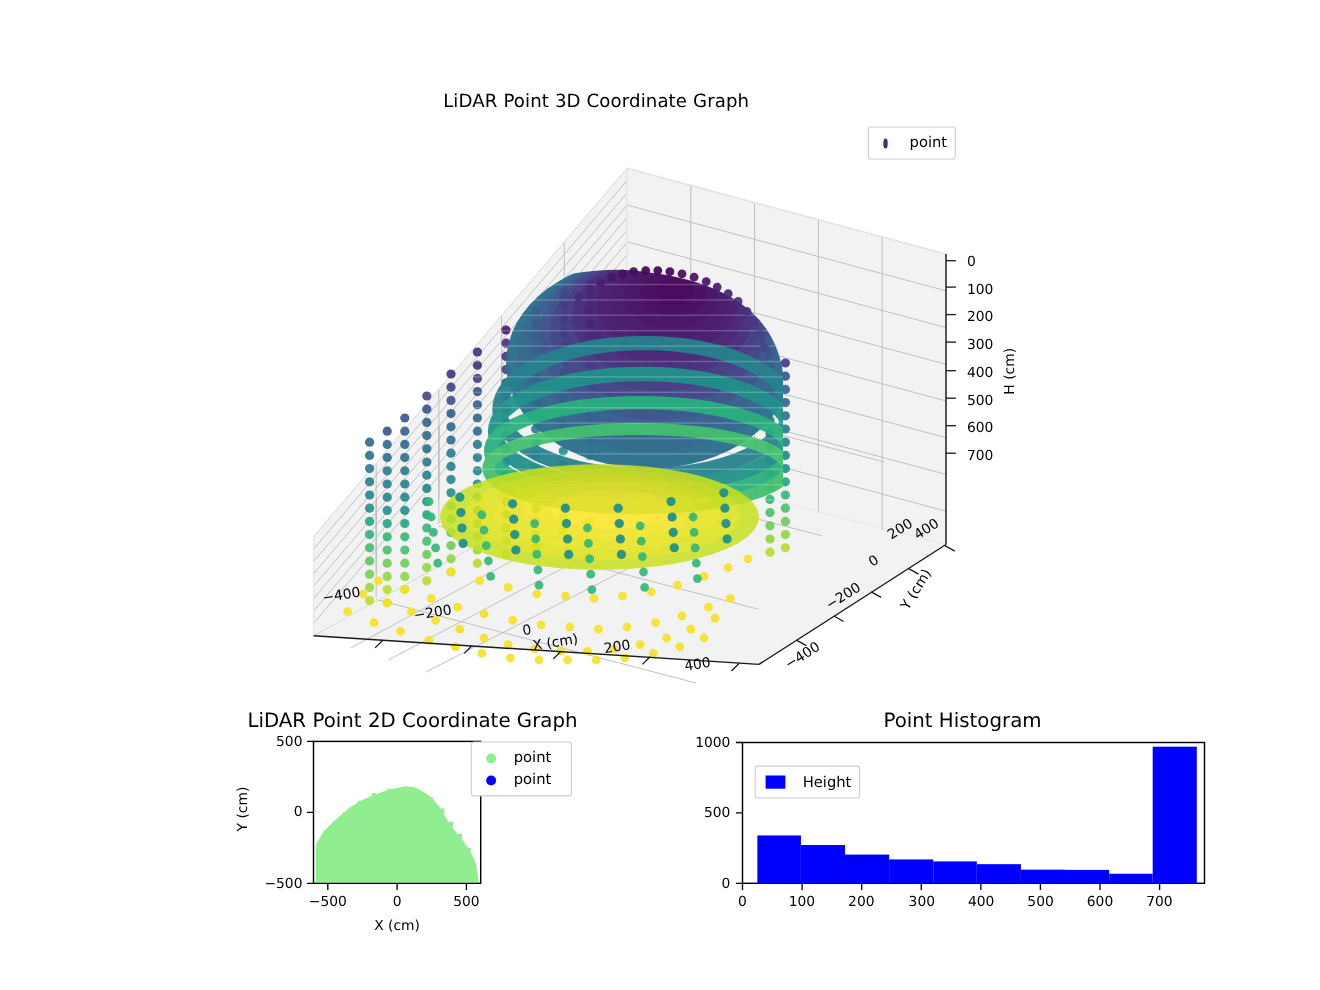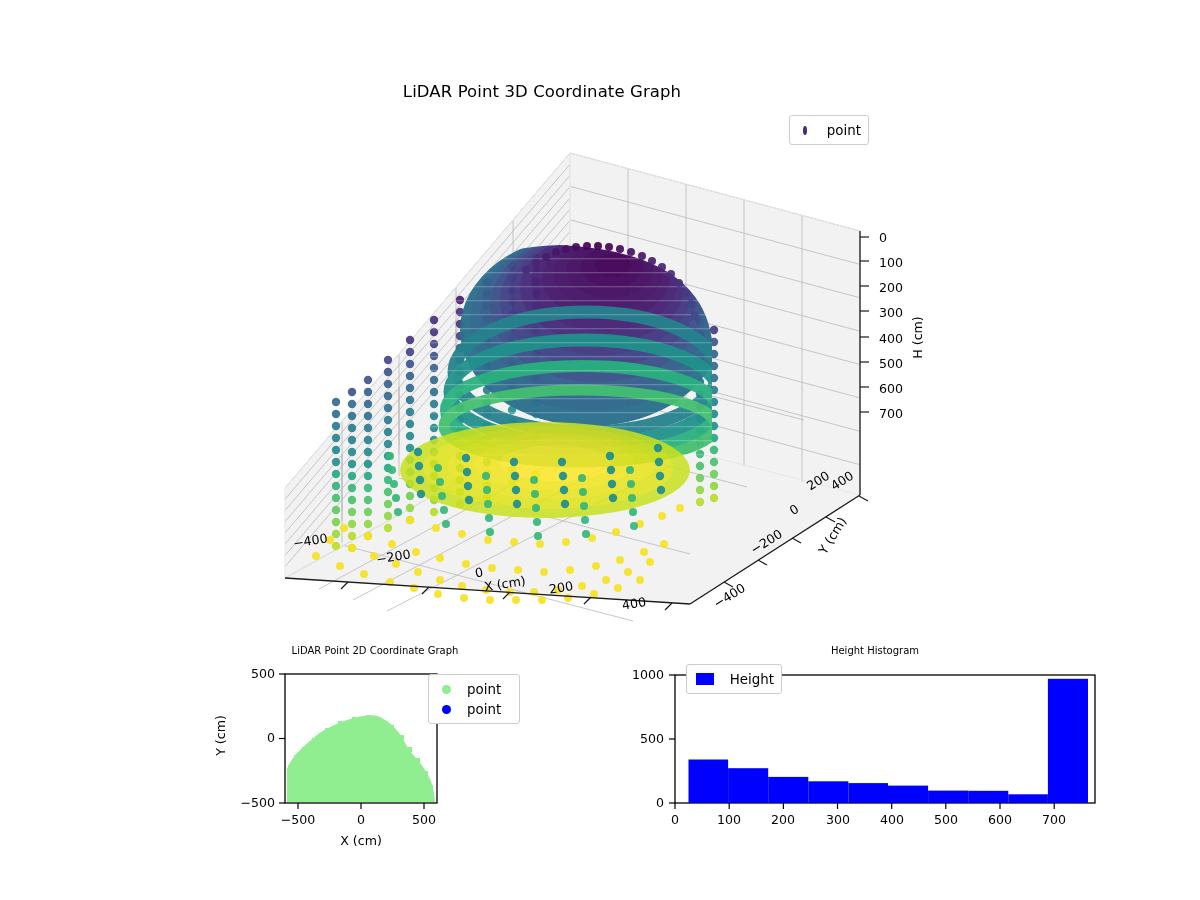--- a/index.html
+++ b/index.html
@@ -27,21 +27,21 @@
     position: absolute;
     left: 0; top: 82px;
     width: 1084px;
     text-align: center;
     font-size: 16.5px;
     color: #000;
     letter-spacing: .1px;
   }
   .subtitle {
     position: absolute;
-    font-size: 10px;
+    font-size: 18px;
     color: #000;
     text-align: center;
   }
   .ticklabel {
     position: absolute;
     font-size: 12.6px;
     color: #000;
     white-space: nowrap;
   }
   .axlabel {
@@ -717,21 +717,21 @@
     <div class="legend-row">
       <span class="legend-dot" style="background:#90ee90;"></span>
       <span class="legend-text tight">point</span>
     </div>
     <div class="legend-row">
       <span class="legend-dot" style="background:#0000ff;"></span>
       <span class="legend-text tight">point</span>
     </div>
   </div>
 
-  <div class="subtitle" style="left:700px; top:645px; width:350px;">Height Histogram</div>
+  <div class="subtitle" style="left:700px; top:645px; width:350px;">Point Histogram</div>
 
   <svg width="500" height="190" style="position:absolute;left:620px;top:665px;">
 
     <rect class="axes2d-frame" x="55" y="10" width="420" height="128"></rect>
 
     <g fill="#0000ff">
 
       <rect x="68.5" y="94.5" width="39.6" height="43.5"></rect>
       <rect x="108.1" y="103.2" width="40.1" height="34.8"></rect>
       <rect x="148.2" y="111.9" width="40.1" height="26.1"></rect>
@@ -765,20 +765,20 @@
 
   <div class="ticklabel" style="left:655px; top:812px; text-align:center; width:40px;">0</div>
   <div class="ticklabel" style="left:709px; top:812px; text-align:center; width:40px;">100</div>
   <div class="ticklabel" style="left:763px; top:812px; text-align:center; width:40px;">200</div>
   <div class="ticklabel" style="left:818px; top:812px; text-align:center; width:40px;">300</div>
   <div class="ticklabel" style="left:872px; top:812px; text-align:center; width:40px;">400</div>
   <div class="ticklabel" style="left:926px; top:812px; text-align:center; width:40px;">500</div>
   <div class="ticklabel" style="left:980px; top:812px; text-align:center; width:40px;">600</div>
   <div class="ticklabel" style="left:1034px; top:812px; text-align:center; width:40px;">700</div>
 
-  <div class="legend" style="left:686px; top:664px; width:96px;">
+  <div class="legend" style="left:686px; top:696px; width:96px;">
     <div class="legend-row">
       <span class="legend-swatch" style="background:#0000ff;"></span>
       <span class="legend-text tight">Height</span>
     </div>
   </div>
 
 </div>
 
 </body></html>

